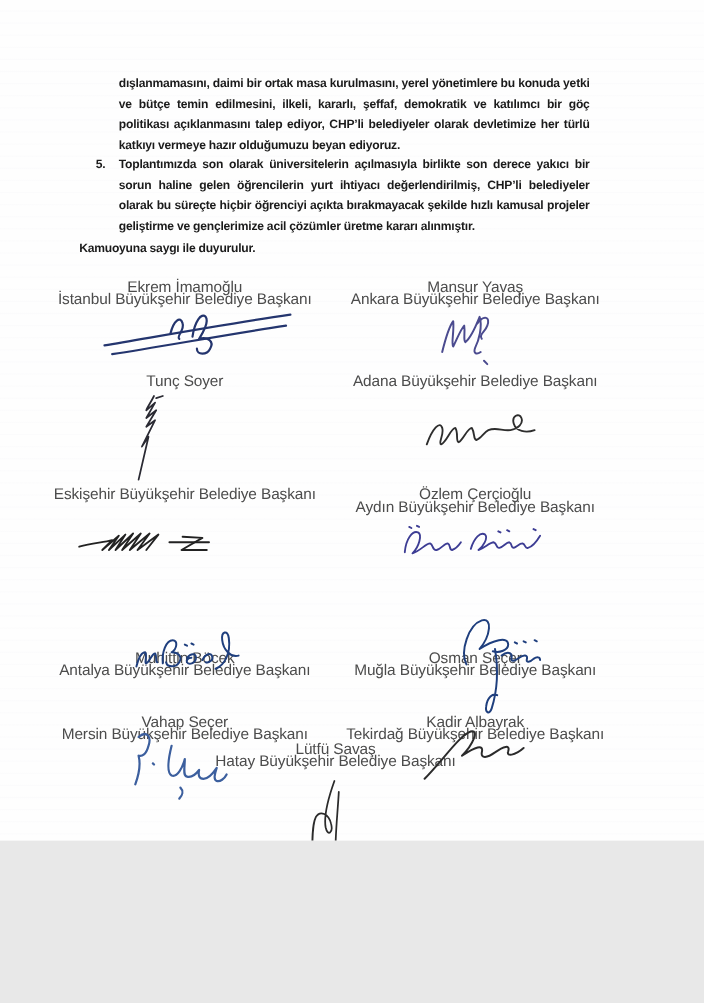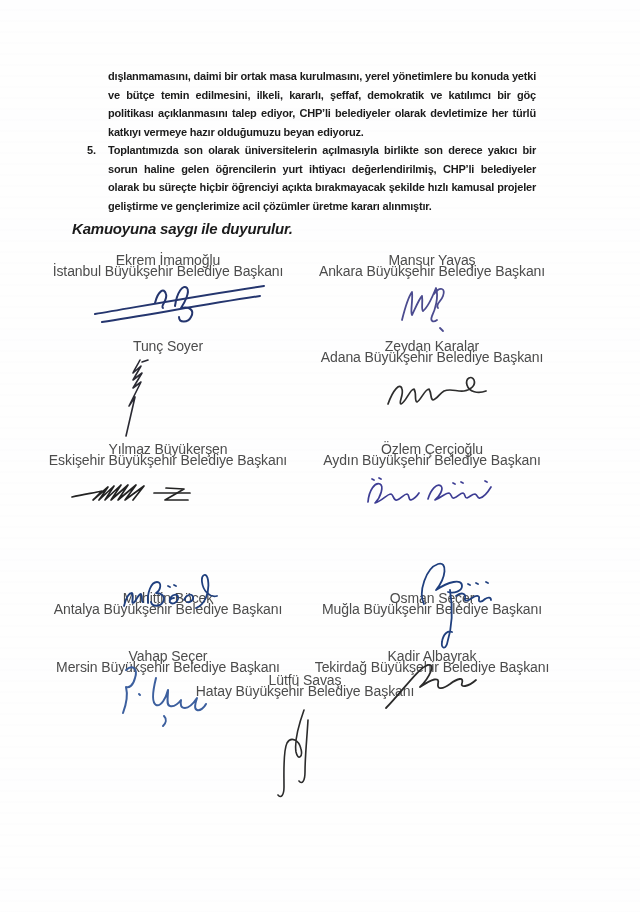--- a/index.html
+++ b/index.html
@@ -1,37 +1,37 @@
 <!DOCTYPE html>
 <html><head>
 <meta charset="utf-8">
 <style>
   html,body { margin:0; padding:0; }
   body { background:#e8e8e8; }
   .page {
     position:relative;
-    width:640px; height:912px;
+    width:640px; height:764px;
     margin:0 auto;
     background:#fefefe;
     background-image: repeating-linear-gradient(180deg, #fefefe 0px, #fefefe 9px, #fbfbfc 10px, #fefefe 11px);
     overflow:hidden;
     font-family:"Liberation Sans", sans-serif;
     color:#181818;
   }
   .doc-text {
     position:absolute; left:108px; top:67px; width:428px;
     font-size:11px; line-height:18.5px; font-weight:600;
     letter-spacing:-0.2px; text-align:justify; color:#1b1b1b;
   }
   .doc-text p { margin:0; }
   .list-item5 { position:relative; }
   .item-marker { position:absolute; left:-21px; top:0; }
   .closing {
     position:absolute; left:72px; top:220px; margin:0;
-    font-size:15px; font-weight:600; letter-spacing:-0.2px; color:#1b1b1b;font-style:italic;
+    font-size:11px; font-weight:600; letter-spacing:-0.2px; color:#1b1b1b;
   }
   .sig-block {
     position:absolute; width:260px; text-align:center;
     font-size:14px; line-height:11.4px; color:#4c4c4c; letter-spacing:-0.1px;
   }
   .col-left   { left:38px; }
   .col-right  { left:302px; }
   .col-center { left:175px; }
   .r1 { top:255px; } .r2 { top:341px; } .r3 { top:444px; }
   .r4 { top:547px;margin-top:46px; } .r5 { top:651px; } .rc { top:675px; }
@@ -69,25 +69,23 @@
     <div>İstanbul Büyükşehir Belediye Başkanı</div>
   </div>
   <div class="sig-block col-right r1">
     <div>Mansur Yavaş</div>
     <div>Ankara Büyükşehir Belediye Başkanı</div>
   </div>
   <div class="sig-block col-left r2">
     <div>Tunç Soyer</div>
   </div>
   <div class="sig-block col-right r2">
-    <div>Zeydan Karalar</div>
     <div>Adana Büyükşehir Belediye Başkanı</div>
   </div>
   <div class="sig-block col-left r3">
-    <div>Yılmaz Büyükerşen</div>
     <div>Eskişehir Büyükşehir Belediye Başkanı</div>
   </div>
   <div class="sig-block col-right r3">
     <div>Özlem Çerçioğlu</div>
     <div>Aydın Büyükşehir Belediye Başkanı</div>
   </div>
   <div class="sig-block col-left r4">
     <div>Muhittin Böcek</div>
     <div>Antalya Büyükşehir Belediye Başkanı</div>
   </div>

